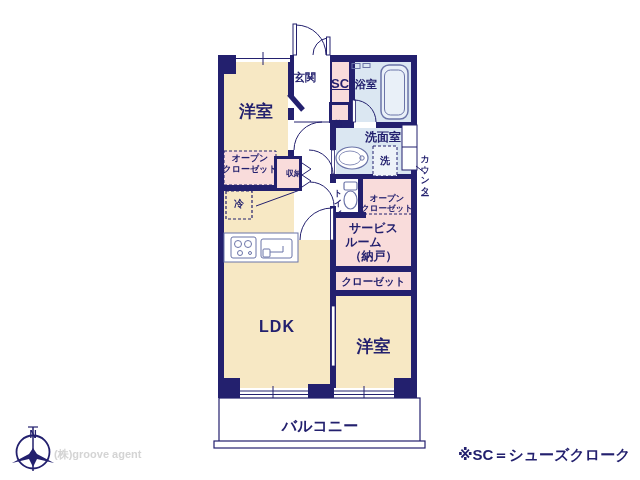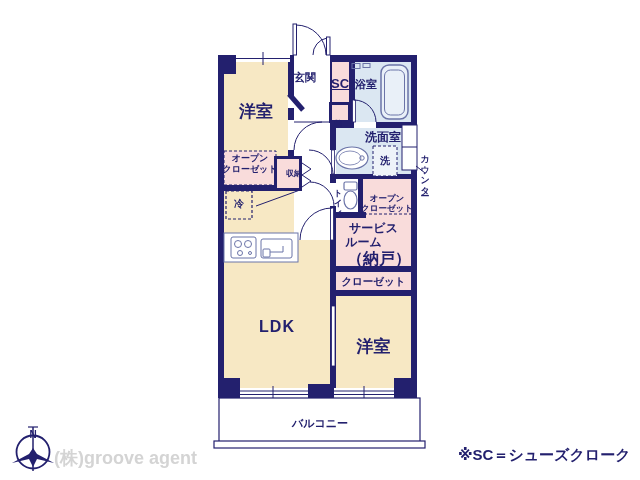--- a/index.html
+++ b/index.html
@@ -199,22 +199,22 @@
 <div class="lbl vert" style="left:420px;top:136px;height:66px;font-size:9px;font-weight:600;">カウンター</div>
 <div class="lbl" style="left:222px;top:153px;width:56px;font-size:9px;">オープン</div>
 <div class="lbl" style="left:222px;top:164px;width:56px;font-size:9px;">クローゼット</div>
 <div class="lbl" style="left:274px;top:169px;width:28px;font-size:8px;text-align:right;">収納</div>
 <div class="lbl" style="left:226px;top:198px;width:26px;font-size:10px;">冷</div>
 <div class="lbl vert" style="left:334px;top:183px;height:30px;font-size:8.5px;">トイレ</div>
 <div class="lbl" style="left:362px;top:194px;width:50px;font-size:8.5px;">オープン</div>
 <div class="lbl" style="left:360px;top:204px;width:54px;font-size:8.5px;">クローゼット</div>
 <div class="lbl" style="left:336px;top:222px;width:75px;font-size:12px;">サービス</div>
 <div class="lbl" style="left:336px;top:236px;width:55px;font-size:12px;">ルーム</div>
-<div class="lbl" style="left:336px;top:250px;width:75px;font-size:16px;text-align:right;">（納戸）</div>
+<div class="lbl" style="left:336px;top:250px;width:75px;font-size:12px;">（納戸）</div>
 <div class="lbl" style="left:336px;top:275px;width:75px;font-size:10.5px;">クローゼット</div>
 <div class="lbl" style="left:336px;top:337px;width:75px;font-size:17px;">洋室</div>
 <div class="lbl" style="left:237px;top:318px;width:80px;font-size:16px;font-weight:600;letter-spacing:1px;">LDK</div>
-<div class="lbl" style="left:260px;top:417px;width:120px;font-size:11px;">バルコニー</div>
+<div class="lbl" style="left:260px;top:417px;width:120px;font-size:15px;">バルコニー</div>
 <div class="lbl" style="left:26px;top:429px;width:14px;font-size:10px;">N</div>
-<div class="lbl gray" style="left:54px;top:448px;font-size:18px;text-align:right;">(株)groove agent</div>
+<div class="lbl gray" style="left:54px;top:448px;font-size:11px;text-align:right;">(株)groove agent</div>
 <div class="lbl" style="left:458px;top:446px;width:160px;font-size:15px;text-align:right;">※SC＝シューズクローク</div>
 
 </div>
 
 </body></html>

